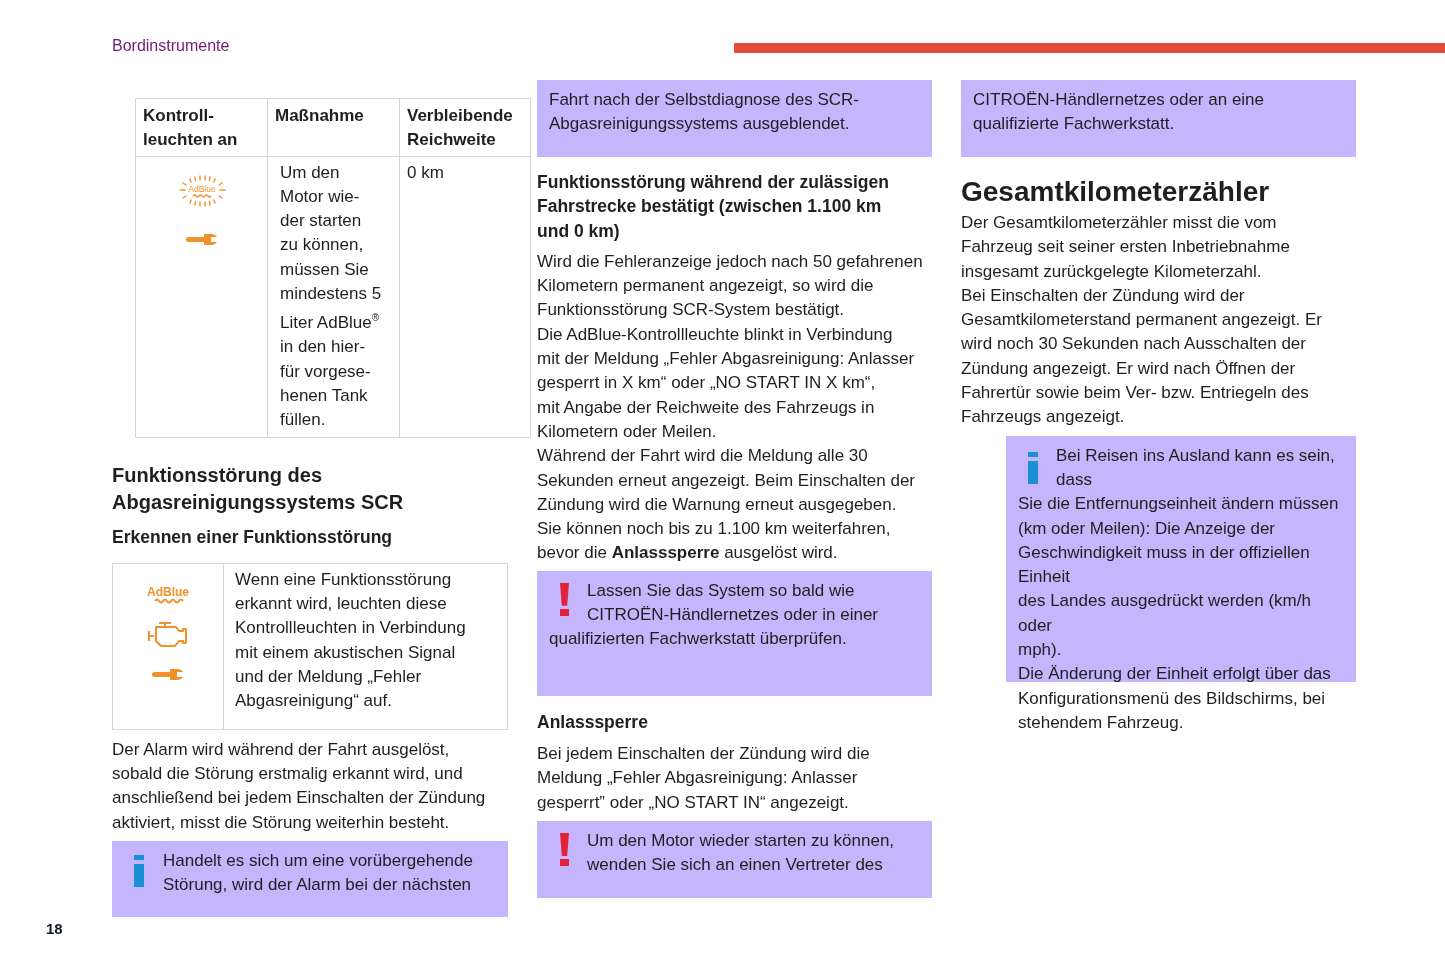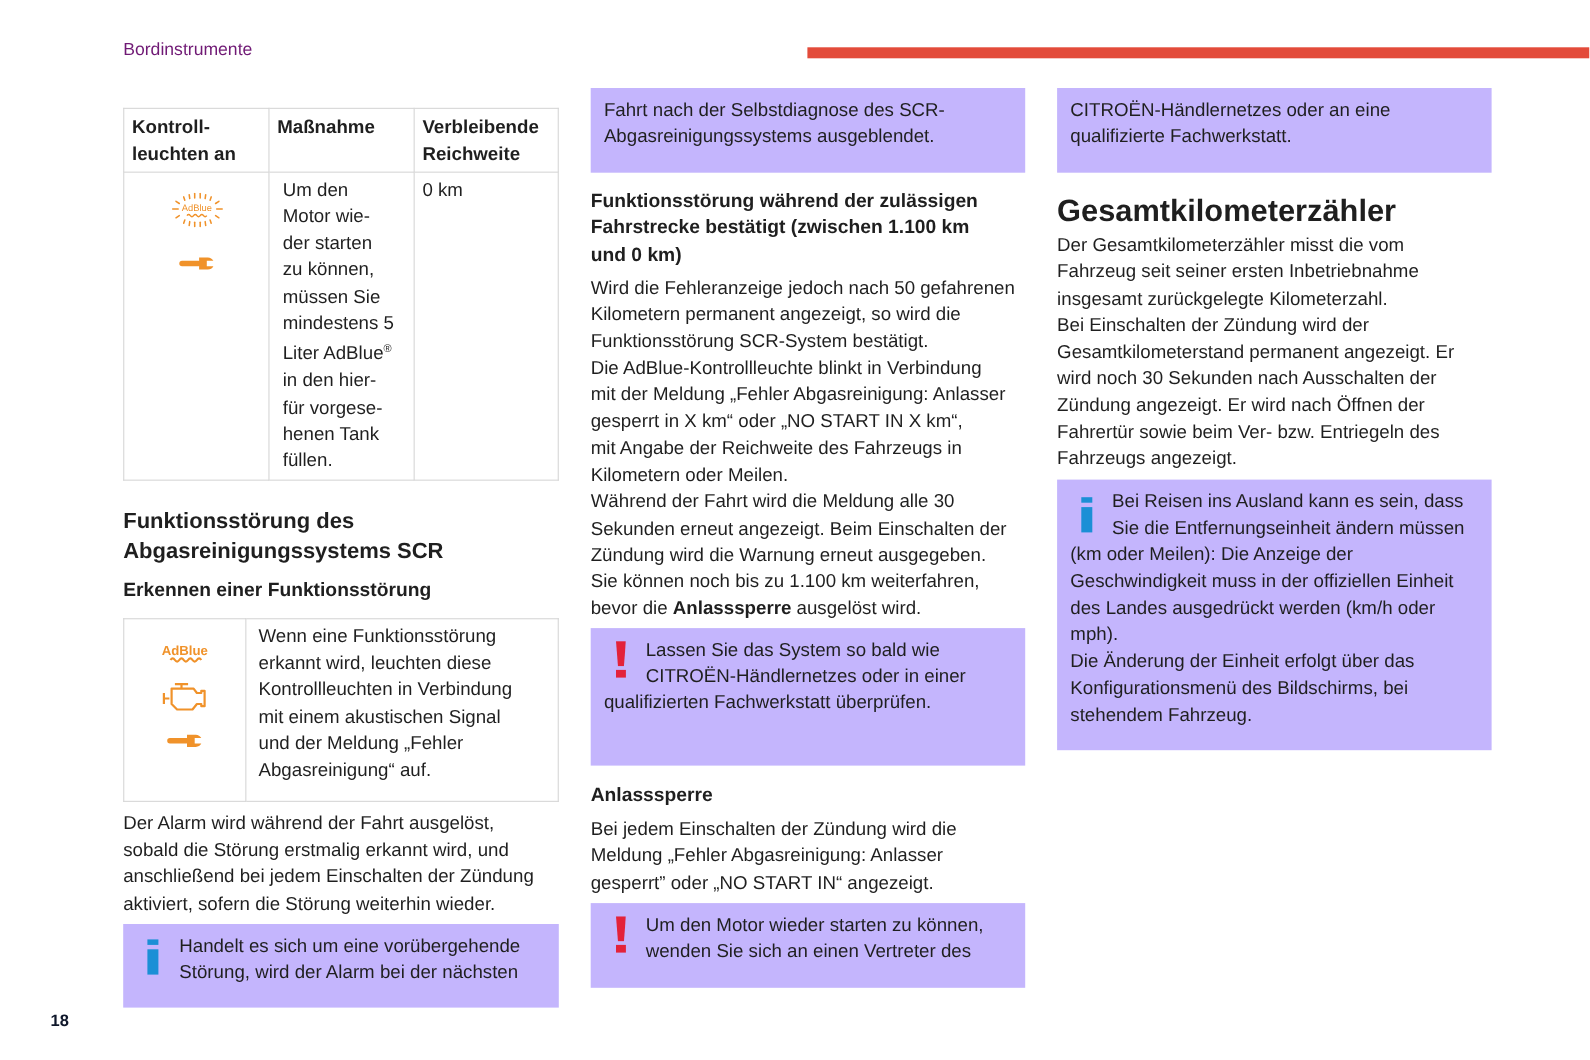--- a/index.html
+++ b/index.html
@@ -54,21 +54,21 @@
   b { font-weight: bold; }
 </style>
 </head>
 <body>
 
 <div class="running-head">Bordinstrumente</div>
 <div class="red-bar"></div>
 <div class="page-number">18</div>
 
 <div class="col col1">
-  <table class="grid" style="margin-top:18px;">
+  <table class="grid" style="margin-top:18px;margin-left:23px;">
     <tbody>
         <tr>
       <th style="width:117px;">
         <div>Kontroll-</div>
         <div>leuchten an</div>
       </th>
       <th style="width:117px;">
         <div>Maßnahme</div>
       </th>
       <th>
@@ -162,21 +162,21 @@
         <div>Abgasreinigung“ auf.</div>
       </td>
     </tr>
   </tbody>
     </table>
 
   <div style="margin-top:8px;">
     <div class="txt">Der Alarm wird während der Fahrt ausgelöst,</div>
     <div class="txt">sobald die Störung erstmalig erkannt wird, und</div>
     <div class="txt">anschließend bei jedem Einschalten der Zündung</div>
-    <div class="txt">aktiviert, sofern die Störung weiterhin wieder.</div>
+    <div class="txt">aktiviert, misst die Störung weiterhin besteht.</div>
   </div>
 
   <div class="box" style="margin-top:6px; padding-left:20px; height:48px;">
     <div class="float-icon info-glyph" style="margin-left:2px; margin-right:19px; margin-top:6px;">
         <span class="dot"></span>
         <span class="stem"></span>
       </div>
     <div class="txt">Handelt es sich um eine vorübergehende</div>
     <div class="txt">Störung, wird der Alarm bei der nächsten</div>
   </div>
@@ -250,21 +250,21 @@
     <div class="txt">Fahrzeug seit seiner ersten Inbetriebnahme</div>
     <div class="txt">insgesamt zurückgelegte Kilometerzahl.</div>
     <div class="txt">Bei Einschalten der Zündung wird der</div>
     <div class="txt">Gesamtkilometerstand permanent angezeigt. Er</div>
     <div class="txt">wird noch 30 Sekunden nach Ausschalten der</div>
     <div class="txt">Zündung angezeigt. Er wird nach Öffnen der</div>
     <div class="txt">Fahrertür sowie beim Ver- bzw. Entriegeln des</div>
     <div class="txt">Fahrzeugs angezeigt.</div>
   </div>
 
-  <div class="box" style="margin-top:6px; height:218px;">
+  <div class="box" style="margin-top:6px; height:218px;margin-left:45px;">
     <div class="float-icon info-glyph" style="margin-left:10px; margin-right:18px; margin-top:8px;">
         <span class="dot"></span>
         <span class="stem"></span>
       </div>
     <div class="txt">Bei Reisen ins Ausland kann es sein, dass</div>
     <div class="txt">Sie die Entfernungseinheit ändern müssen</div>
     <div class="txt">(km oder Meilen): Die Anzeige der</div>
     <div class="txt">Geschwindigkeit muss in der offiziellen Einheit</div>
     <div class="txt">des Landes ausgedrückt werden (km/h oder</div>
     <div class="txt">mph).</div>

